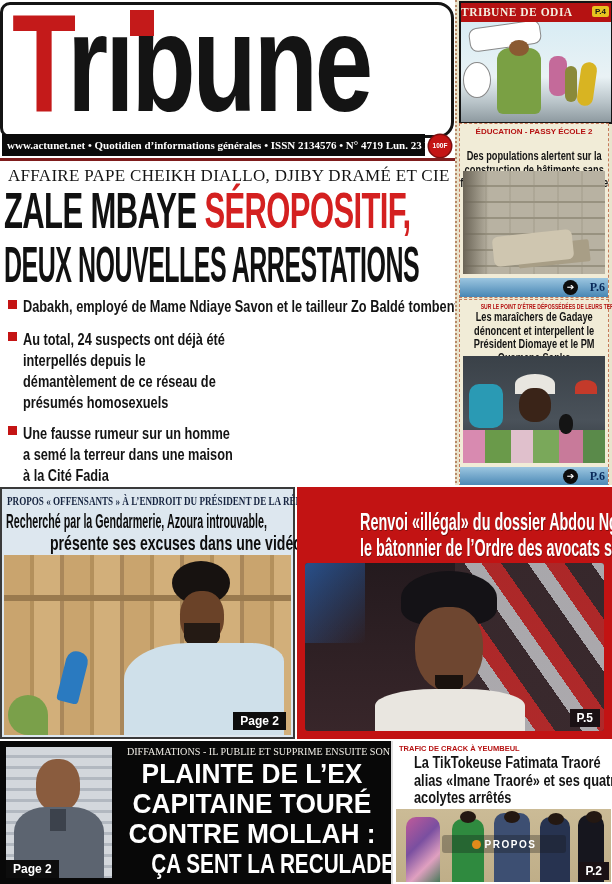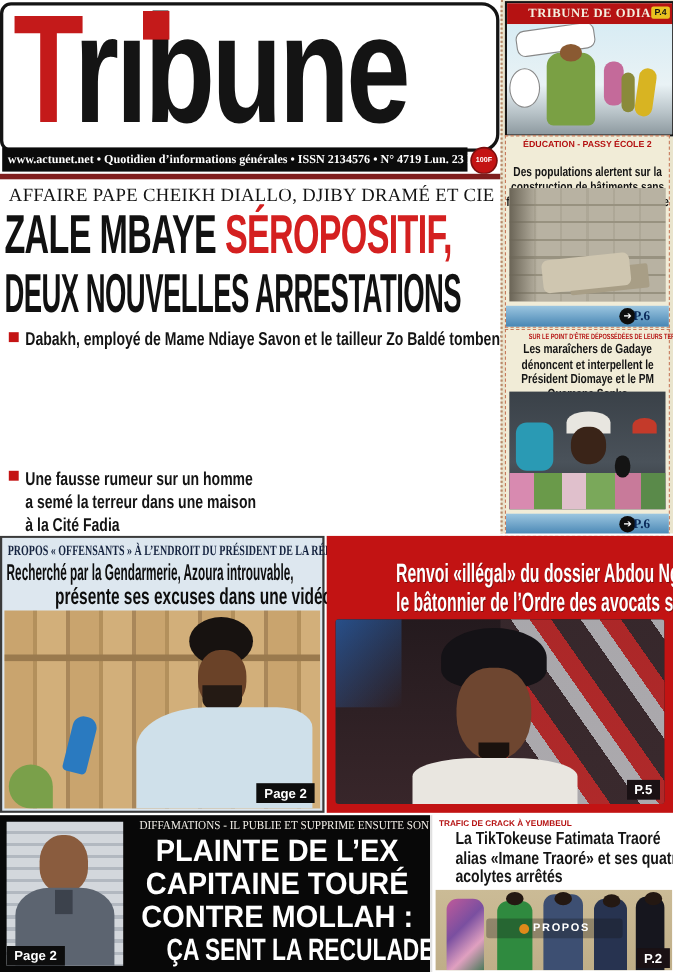--- a/index.html
+++ b/index.html
@@ -7,62 +7,66 @@
   .abs{position:absolute;}
   .nw{white-space:nowrap;}
   .serif{font-family:"Liberation Serif",serif;}
   .b{font-weight:bold;}
   
   .cxl{transform-origin:0 50%;}
   .cxc{transform-origin:50% 50%;}
   .badge{position:absolute;background:#0d0d0d;color:#fff;font-weight:bold;font-size:12px;padding:2px 7px;line-height:14px;}
   .kick-red{color:#b51212;font-weight:bold;text-align:center;}
   .bluebar{position:absolute;left:0;right:0;bottom:0;height:19px;background:linear-gradient(180deg,#9cc6e0,#4886b4);}
-  .bluebar .pg{position:absolute;right:17px;top:2px;color:#0a2a5a;font-weight:bold;font-size:12px;font-family:"Liberation Serif",serif;}
+  .bluebar .pg{position:absolute;right:3px;top:2px;color:#0a2a5a;font-weight:bold;font-size:12px;font-family:"Liberation Serif",serif;}
   .bluebar .arr{position:absolute;right:30px;top:2px;width:15px;height:15px;border-radius:50%;background:#0d0d0d;color:#fff;font-size:9px;line-height:15px;text-align:center;}
   .dash{border:1px dashed #c77a5a;}
   .photo{position:absolute;overflow:hidden;}
   .shape{position:absolute;}
 </style>
 </head>
 <body>
 
 <div class="abs" style="left:0;top:0;width:455px;height:158px;background:#fff;">
   <div class="abs" style="left:0;top:2px;width:448px;height:130px;border:3px solid #141414;border-radius:10px 16px 16px 10px;"></div>
   <div class="abs nw cxl" style="left:12px;top:2px;height:126px;font-size:140px;line-height:122px;font-weight:bold;letter-spacing:-4px;transform:scaleX(.75);">
     <span style="color:#c41a1a;">T</span><span style="color:#141414;">rıbune</span>
   </div>
   <div class="abs" style="left:130px;top:10px;width:24px;height:26px;background:#c41a1a;"></div>
   <div class="abs nw serif b" style="left:2px;top:134px;width:418px;height:22px;background:#0b0b0b;color:#fff;font-size:11px;line-height:22px;padding-left:5px;overflow:hidden;">www.actunet.net • Quotidien d’informations générales • ISSN 2134576 • N° 4719 Lun. 23 Février 2026</div>
   <div class="abs" style="left:429px;top:135px;width:22px;height:22px;border-radius:50%;background:#c41414;box-shadow:0 0 0 1.5px #7c0e0e;color:#fff;font-size:6.5px;font-weight:bold;text-align:center;line-height:22px;">100F</div>
 </div>
 
-<div class="abs" style="left:0;top:158px;width:455px;height:329px;background:#fff;border-top:5px solid #7f1d1d;">
+<div class="abs" style="left:0;top:158px;width:455px;height:329px;background:#fff;border-top:3px solid #7f1d1d;">
   <div class="abs nw serif" style="left:8px;top:5px;font-size:17px;color:#141414;letter-spacing:.3px;">AFFAIRE PAPE CHEIKH DIALLO, DJIBY DRAMÉ ET CIE</div>
   <div class="abs nw cxl" style="left:4px;top:24px;font-size:50px;font-weight:bold;line-height:52px;letter-spacing:-1px;transform:scaleX(.62);">
     <span style="color:#111;">ZALE MBAYE </span><span style="color:#d42020;">SÉROPOSITIF,</span>
   </div>
   <div class="abs nw cxl" style="left:4px;top:78px;font-size:50px;font-weight:bold;line-height:52px;letter-spacing:-1px;color:#111;transform:scaleX(.50);">DEUX NOUVELLES ARRESTATIONS</div>
 
   <div class="abs" style="left:8px;top:136px;width:447px;">
     <div class="shape" style="left:0;top:3px;width:9px;height:9px;background:#c41414;"></div>
     <div class="abs nw cxl b" style="left:15px;top:0;font-size:17px;color:#141414;transform:scaleX(.75);">Dabakh, employé de Mame Ndiaye Savon et le tailleur Zo Baldé tombent</div>
+  </div>
+  <div class="abs" style="left:8px;top:168px;width:218px;">
+    <div class="shape" style="left:0;top:3px;width:9px;height:9px;background:#c41414;"></div>
+    <div class="cxl b" style="margin-left:15px;width:133%;font-size:17px;line-height:21px;color:#141414;transform:scaleX(.75);">Au total, 24 suspects ont déjà été interpellés depuis le démantèlement de ce réseau de présumés homosexuels</div>
   </div>
   <div class="abs" style="left:8px;top:262px;width:218px;">
     <div class="shape" style="left:0;top:3px;width:9px;height:9px;background:#c41414;"></div>
     <div class="cxl b" style="margin-left:15px;width:133%;font-size:17px;line-height:21px;color:#141414;transform:scaleX(.75);">Une fausse rumeur sur un homme a semé la terreur dans une maison à la Cité Fadia</div>
   </div>
 
 </div>
 
 <div class="abs" style="left:455px;top:0;width:157px;height:487px;background:#e9e4cd;border-left:2px dotted #b88a6a;">
 
   <div class="abs" style="left:2px;top:1px;width:150px;height:119px;border:2px solid #141414;background:#fff;">
     <div class="abs" style="left:0;top:0;right:0;height:19px;background:#b51212;">
-      <div class="nw serif b" style="color:#f4efdf;font-size:11.5px;line-height:19px;text-align:center;letter-spacing:.5px;font-family:Liberation Serif, serif;">TRIBUNE DE ODIA</div>
+      <div class="nw serif b" style="color:#f4efdf;font-size:11.5px;line-height:19px;text-align:left;letter-spacing:.5px;font-family:Liberation Serif, serif;">TRIBUNE DE ODIA</div>
       <div class="abs b" style="right:2px;top:3px;background:#e8c31f;color:#141414;font-size:8px;padding:1px 3px;border-radius:2px;">P.4</div>
     </div>
     <div class="abs" style="left:0;top:19px;right:0;bottom:0;background:linear-gradient(180deg,#d8ecf4 0%,#e9f2f5 55%,#b9c4c9 80%,#8e9aa0 100%);overflow:hidden;">
       <div class="shape" style="left:8px;top:2px;width:70px;height:22px;background:#fff;border:1px solid #888;border-radius:8px;transform:rotate(-8deg);"></div>
       <div class="shape" style="left:2px;top:40px;width:26px;height:34px;background:#fff;border:1px solid #888;border-radius:50%;"></div>
       <div class="shape" style="left:36px;top:26px;width:44px;height:66px;background:#7aa044;border-radius:12px 12px 6px 6px;"></div>
       <div class="shape" style="left:48px;top:18px;width:20px;height:16px;background:#8a5a32;border-radius:50%;"></div>
       <div class="shape" style="left:88px;top:34px;width:18px;height:40px;background:#c46a9a;border-radius:8px;"></div>
       <div class="shape" style="left:118px;top:40px;width:16px;height:44px;background:#d8b422;border-radius:8px;transform:rotate(8deg);"></div>
       <div class="shape" style="left:104px;top:44px;width:12px;height:36px;background:#8a8a3a;border-radius:6px;"></div>

